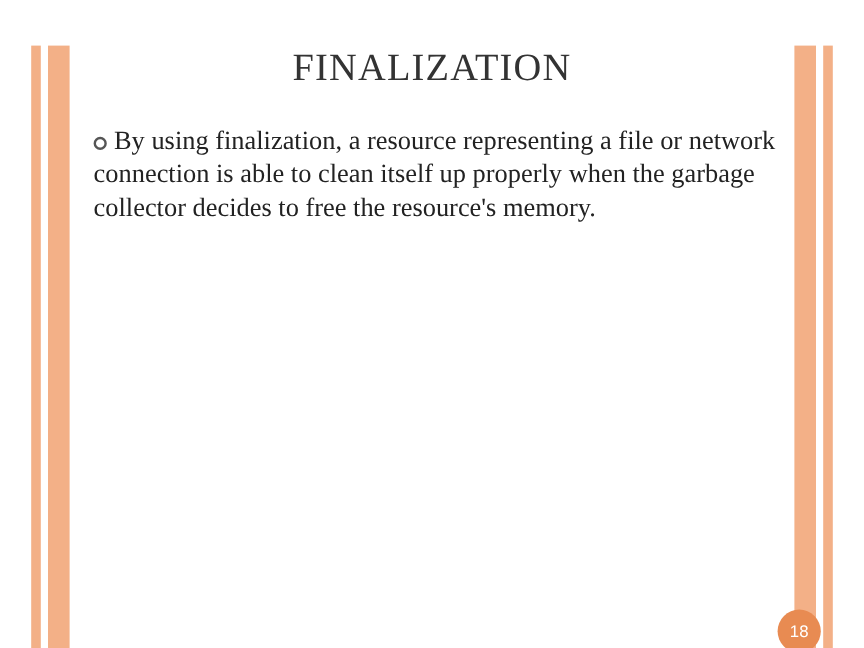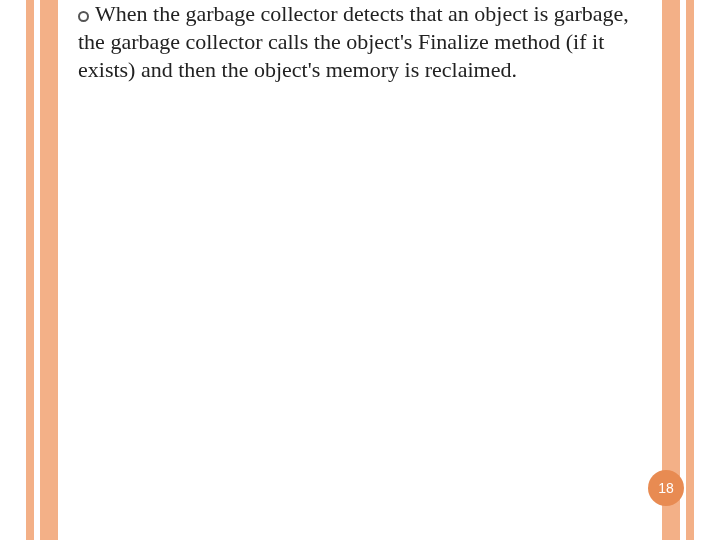--- a/index.html
+++ b/index.html
@@ -75,23 +75,24 @@
 </style>
 </head>
 <body>
 
 <div class="slide">
   <div class="stripe s1"></div>
   <div class="stripe s2"></div>
   <div class="stripe s3"></div>
   <div class="stripe s4"></div>
 
+  <h1 class="title">FINALIZATION</h1>
 
   <div class="content">
     <div class="item">
-      <span class="bullet"></span><span>When the garbage collector detects that an object is garbage, the garbage collector calls the object's Finalize method (if it exists) and then the object's memory is reclaimed.</span>
+      <span class="bullet"></span><span>By using finalization, a resource representing a file or network connection is able to clean itself up properly when the garbage collector decides to free the resource's memory.</span>
     </div>
   </div>
 
   <div class="page-badge">
     <span>18</span>
   </div>
 </div>
 
 </body></html>

